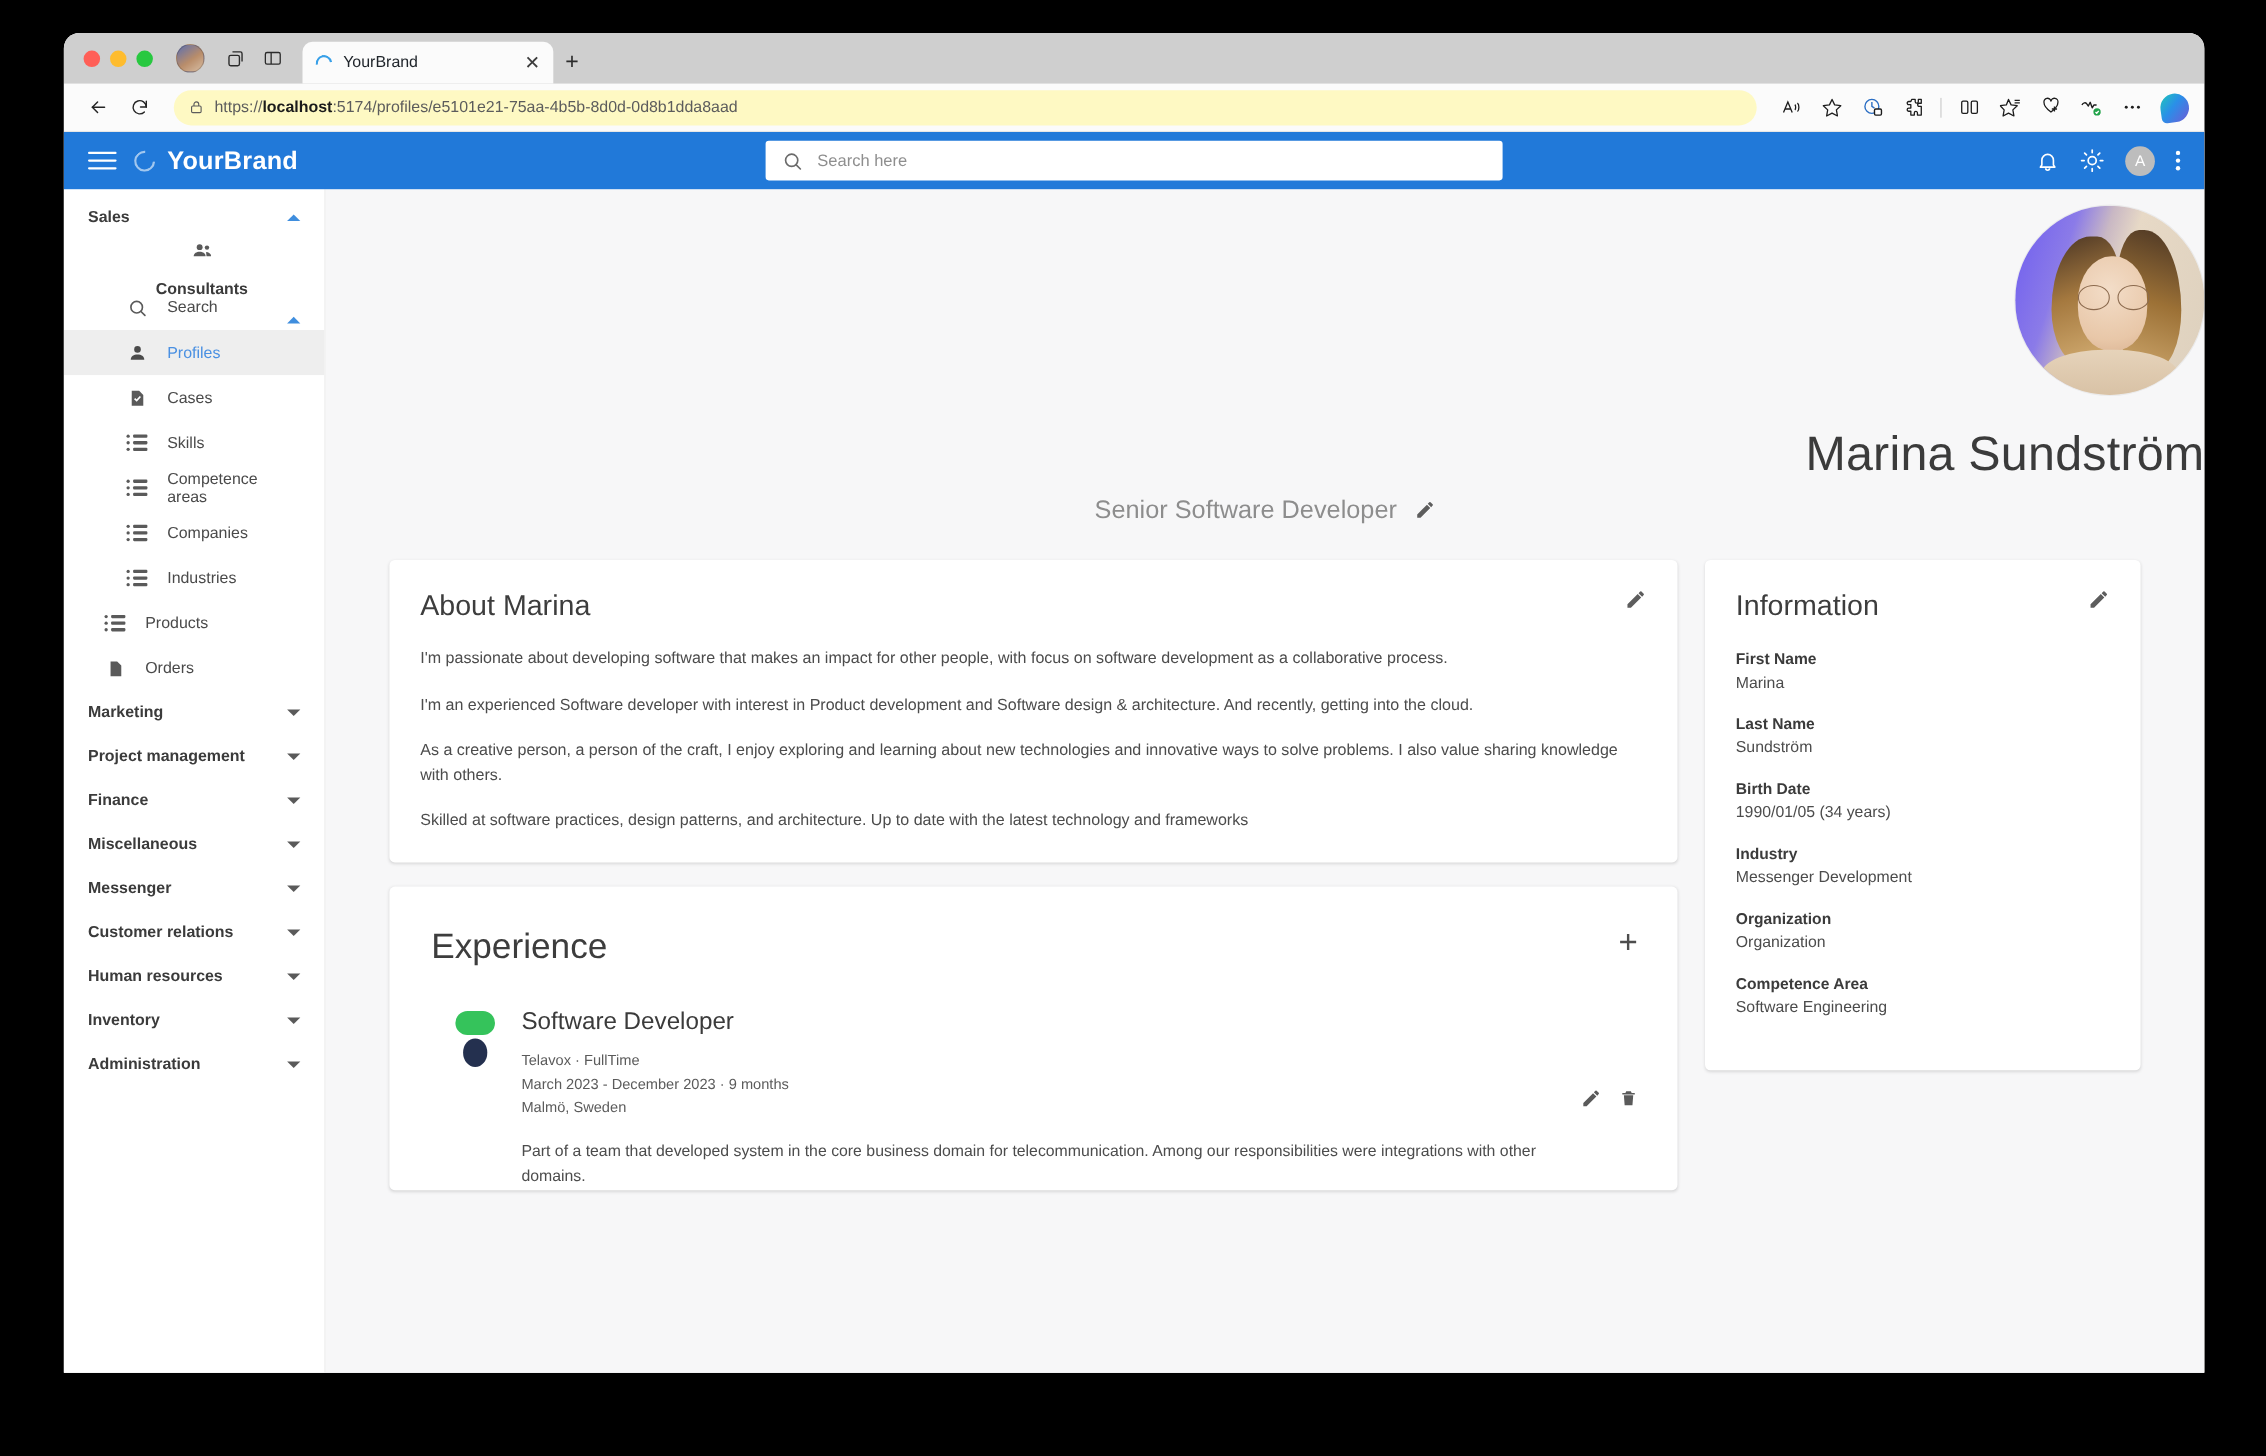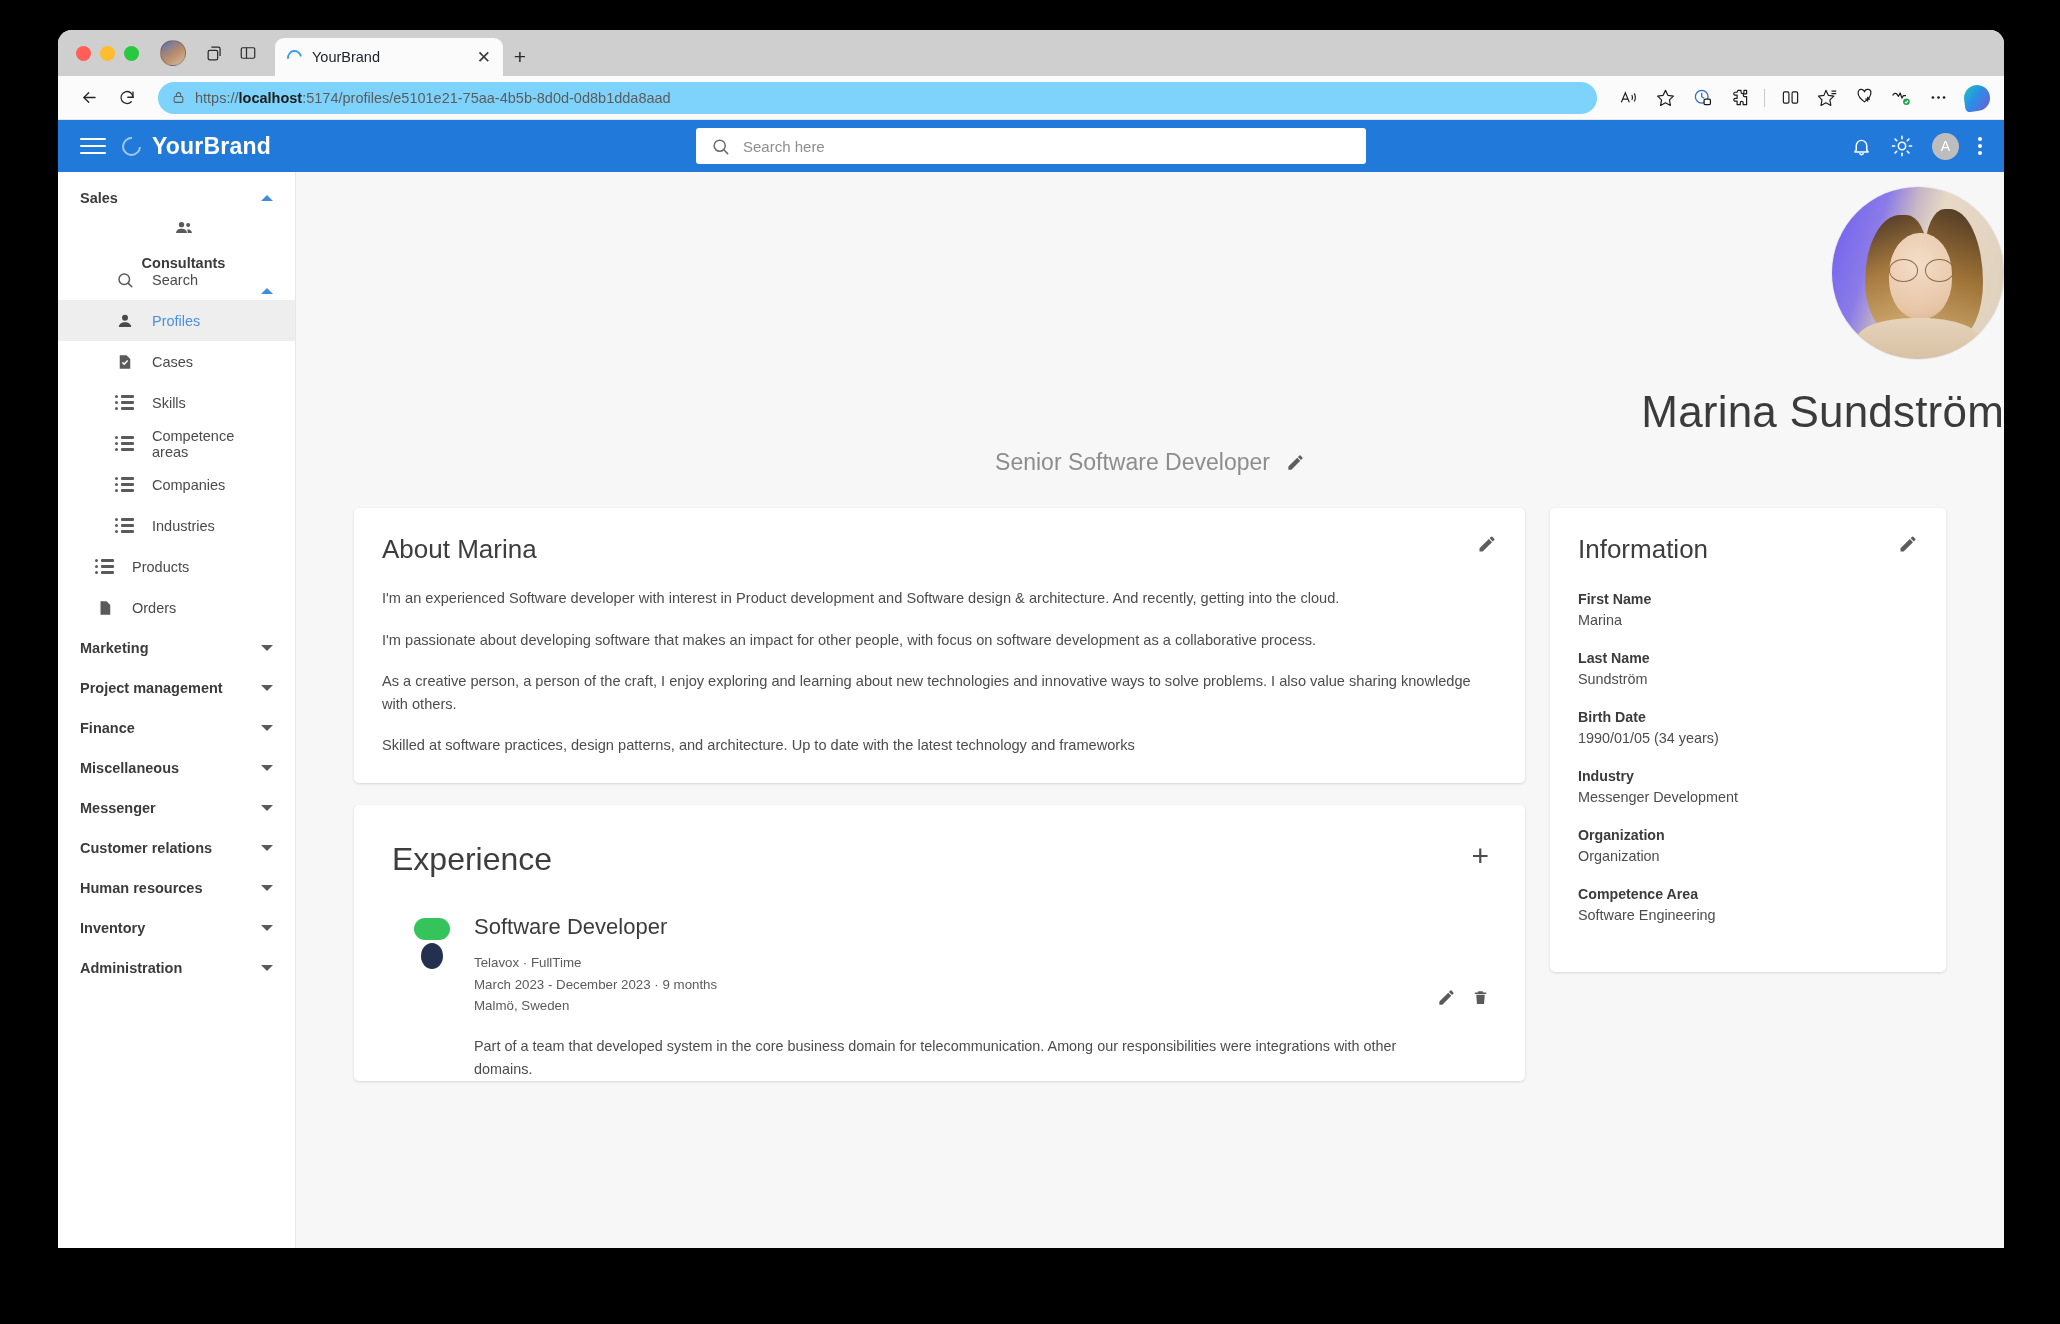--- a/index.html
+++ b/index.html
@@ -72,21 +72,21 @@
     display: flex; align-items: center;
     padding: 0 14px; gap: 4px;
     border-bottom: 1px solid #e6e6e6;
   }
   .nav-btn {
     width: 34px; height: 32px; display: flex; align-items: center; justify-content: center;
     color: #242424;
   }
   .urlbox {
     flex: 1; height: 32px; margin: 0 10px;
-    background: #7dd3fc; border-radius: 16px;
+    background: #fef9c3; border-radius: 16px;
     display: flex; align-items: center; gap: 10px;
     padding: 4px 14px;
     font-size: 14.5px; color: #5c5c5c;
   }
   .url-text b { color: #1b1b1b; font-weight: 700; }
   .tb-icons { display: flex; align-items: center; gap: 3px; }
   .tb-ico {
     width: 34px; height: 32px; display: flex; align-items: center; justify-content: center;
     color: #1d1d1d;
   }
@@ -682,22 +682,22 @@
             <section class="card">
               <div class="card-head">
                 <h2 class="card-title">About Marina</h2>
                 <span class="pencil">
                   <svg width="20" height="20" viewBox="0 0 24 24" fill="currentColor">
                     <path d="M3 17.2V21h3.8L18 9.8 14.2 6zM20.7 7.1a1 1 0 0 0 0-1.4l-2.4-2.4a1 1 0 0 0-1.4 0l-1.8 1.8L19 8.9z"></path>
                   </svg>
                 </span>
               </div>
               <div class="about-body">
+                <p>I'm passionate about developing software that makes an impact for other people, with focus on software development as a collaborative process.</p>
                 <p>I'm an experienced Software developer with interest in Product development and Software design &amp; architecture. And recently, getting into the cloud.</p>
-                <p>I'm passionate about developing software that makes an impact for other people, with focus on software development as a collaborative process.</p>
                 <p>As a creative person, a person of the craft, I enjoy exploring and learning about new technologies and innovative ways to solve problems. I also value sharing knowledge with others.</p>
                 <p>Skilled at software practices, design patterns, and architecture. Up to date with the latest technology and frameworks</p>
               </div>
             </section>
 
             <section class="card">
               <div class="card-head exp-head">
                 <h2 class="exp-title">Experience</h2>
                 <span class="plus">+</span>
               </div>

